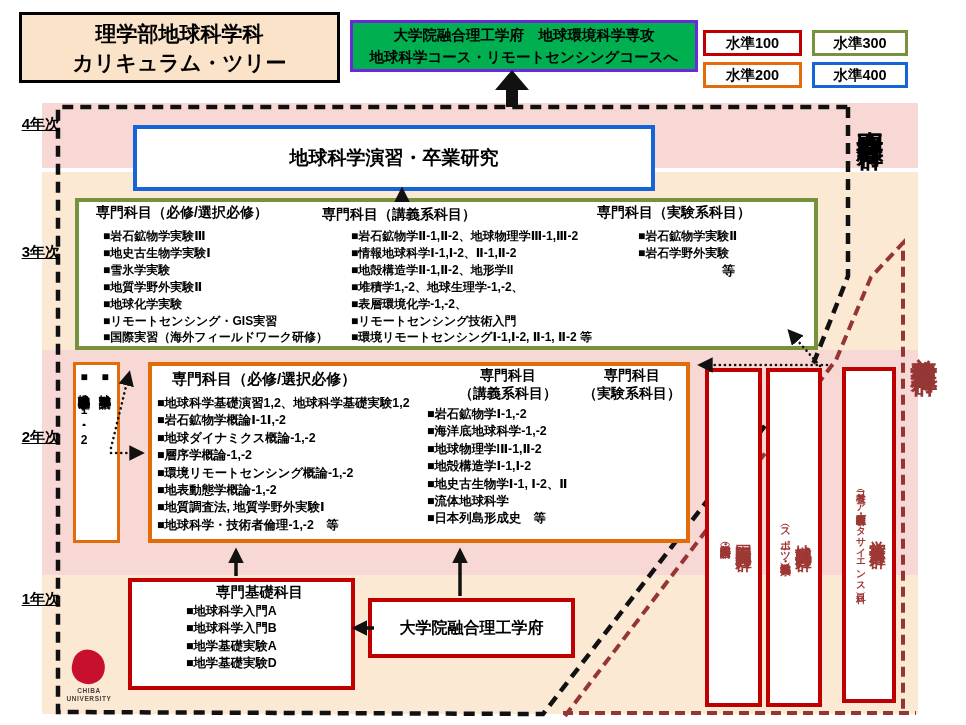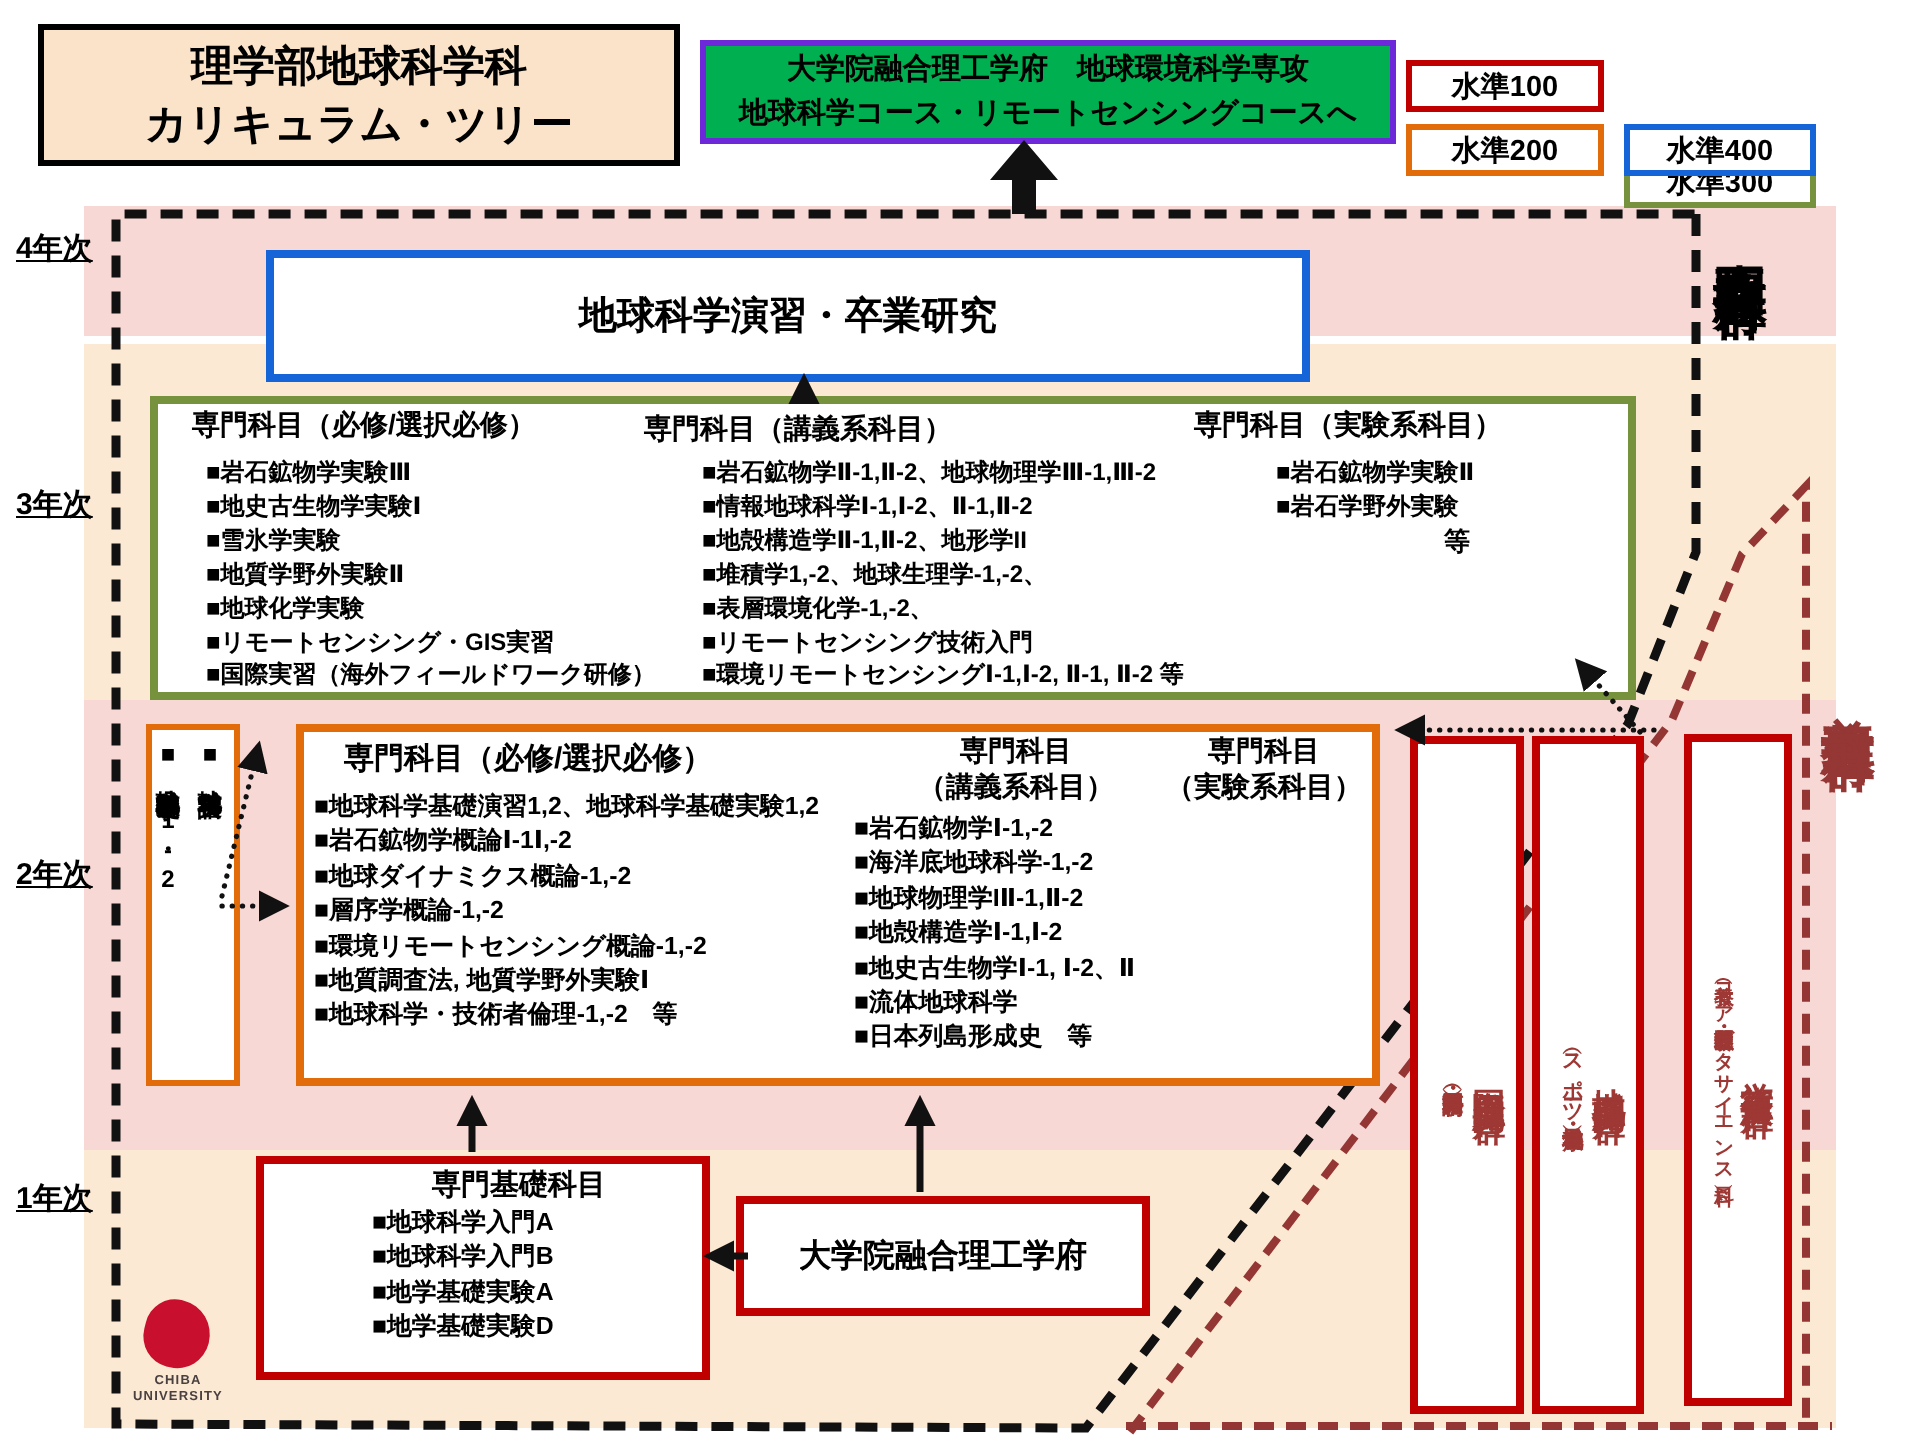--- a/index.html
+++ b/index.html
@@ -11,21 +11,21 @@
   svg.layer{position:absolute;left:0;top:0;pointer-events:none;}
   .box{position:absolute;background:#fff;box-sizing:border-box;}
   .title-box{left:19px;top:12px;width:321px;height:71px;background:#fae3c8;border:3.5px solid #000;
              display:flex;flex-direction:column;justify-content:center;align-items:center;
              font-size:21px;font-weight:bold;line-height:29px;}
   .grad-box{left:350px;top:20px;width:348px;height:52px;background:#00B050;border:3px solid #6d28d9;
             display:flex;flex-direction:column;justify-content:center;align-items:center;
             font-size:14.5px;font-weight:bold;line-height:22px;color:#000;}
   .legend-box{position:absolute;width:99px;height:26px;background:#fff;border:3px solid #888;
               display:flex;align-items:center;justify-content:center;font-size:14.5px;font-weight:bold;box-sizing:border-box;}
-  .lg-red{border-color:#C00000;} .lg-green{border-color:#76923C;margin-top:48px;}
+  .lg-red{border-color:#C00000;} .lg-green{border-color:#76923C;}
   .lg-orange{border-color:#E36C0A;} .lg-blue{border-color:#1565D8;}
   .blue-box{left:133px;top:125px;width:522px;height:66px;border:4px solid #1565D8;
             display:flex;align-items:center;justify-content:center;font-size:19px;font-weight:bold;}
   .green-box{left:75px;top:198px;width:743px;height:152px;border:4px solid #76923C;}
   .orange-box{left:148px;top:362px;width:542px;height:181px;border:4px solid #E36C0A;}
   .side-box{left:73px;top:362px;width:47px;height:181px;border:3.5px solid #E36C0A;
             writing-mode:vertical-rl;text-orientation:upright;font-size:12px;font-weight:bold;
             line-height:21px;padding:5px 2px 2px 0;letter-spacing:0.5px;}
   .basic-box{left:128px;top:578px;width:227px;height:112px;border:4px solid #C00000;}
   .sem-box{left:368px;top:598px;width:207px;height:60px;border:4px solid #C00000;
@@ -34,21 +34,21 @@
         writing-mode:vertical-rl;text-align:center;color:#9E3835;padding:6px 3px;}
   .vcol .vtitle{font-size:16.5px;font-weight:bold;letter-spacing:2px;}
   .vcol .vsub{font-size:10.5px;font-weight:bold;letter-spacing:0px;}
   .hdr{position:absolute;font-size:14px;font-weight:bold;white-space:nowrap;}
   .hdr2{position:absolute;font-size:14px;font-weight:bold;white-space:nowrap;text-align:center;line-height:18px;}
   .list{position:absolute;}
   .li{font-size:12px;font-weight:bold;line-height:16.9px;white-space:nowrap;margin-left:17px;}
   .li2{font-size:12.4px;font-weight:bold;line-height:17.4px;white-space:nowrap;}
   .note{position:absolute;font-size:13px;font-weight:bold;}
   .yr{position:absolute;left:8px;width:52px;font-size:15px;font-weight:bold;
-      text-decoration:underline;white-space:nowrap;}
+      text-decoration:underline;white-space:nowrap;text-align:right;}
   .vlabel{position:absolute;writing-mode:vertical-rl;text-orientation:upright;
           font-size:27px;font-weight:bold;letter-spacing:2px;white-space:nowrap;}
   .vlabel.red{color:#953735;}
   .logo-blob{position:absolute;left:72px;top:650px;width:33px;height:34px;background:#C8102E;
              border-radius:46% 54% 50% 48%;transform:rotate(14deg);}
   .logo-text{position:absolute;left:54px;top:687px;width:70px;text-align:center;
              font-size:6.5px;font-weight:bold;letter-spacing:0.6px;color:#4a4040;line-height:8px;}
 </style>
 </head>
 <body>
@@ -122,20 +122,21 @@
   <div class="note" style="left:722px;top:262px;">等</div>
 
   <div class="box orange-box"></div>
   <div class="hdr" style="left:172px;top:370px;font-size:15px;">専門科目（必修/選択必修）</div>
   <div class="list" style="left:157px;top:395px;">
       <div class="li2">■地球科学基礎演習1,2、地球科学基礎実験1,2</div>
       <div class="li2">■岩石鉱物学概論Ⅰ-1Ⅰ,-2</div>
       <div class="li2">■地球ダイナミクス概論-1,-2</div>
       <div class="li2">■層序学概論-1,-2</div>
       <div class="li2">■環境リモートセンシング概論-1,-2</div>
+      <div class="li2">■地表動態学概論-1,-2</div>
       <div class="li2">■地質調査法, 地質学野外実験Ⅰ</div>
       <div class="li2">■地球科学・技術者倫理-1,-2　等</div>
     </div>
   <div class="hdr2" style="left:452px;top:366px;width:112px;">
     <div>専門科目</div>
     <div>（講義系科目）</div>
   </div>
   <div class="hdr2" style="left:578px;top:366px;width:108px;">
     <div>専門科目</div>
     <div>（実験系科目）</div>

